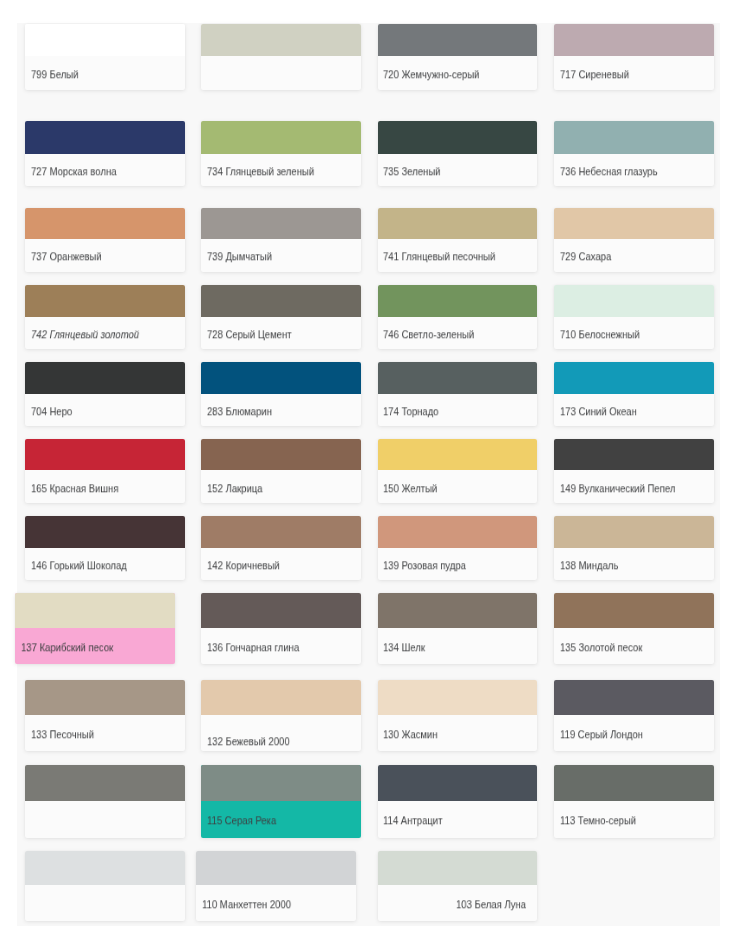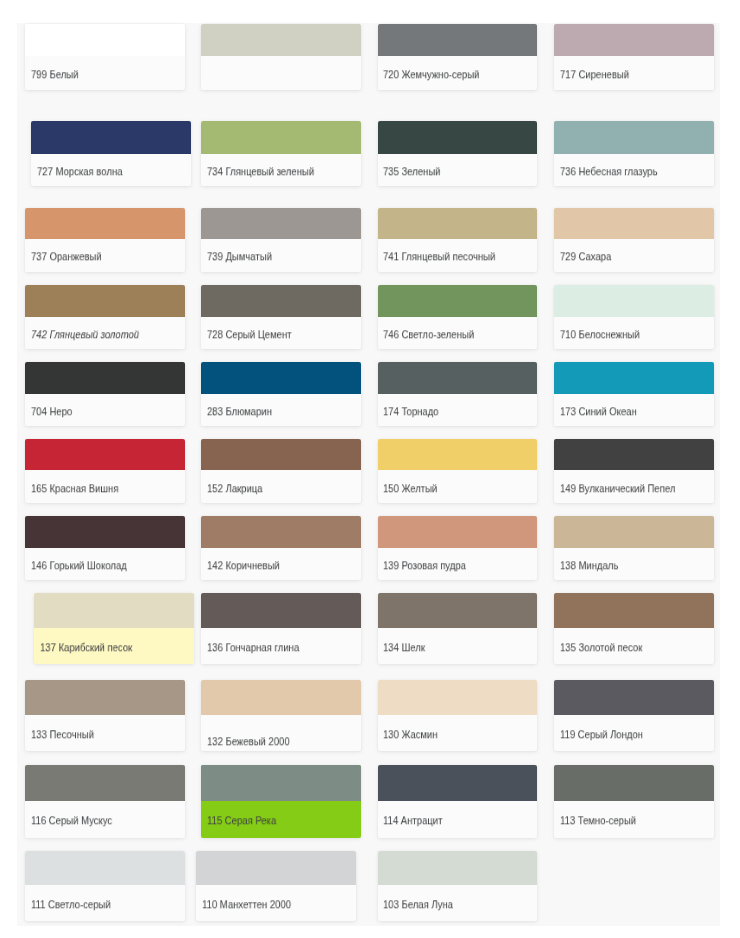--- a/index.html
+++ b/index.html
@@ -48,21 +48,21 @@
       <div class="card-label-row" style="top: 32.4px;">
         <span>720 Жемчужно-серый</span>
       </div>
     </div>
     <div class="card" style="left: 553.8px; top: 23.8px; width: 159.8px; height: 66.1px; background: rgb(251, 251, 251);">
       <div class="swatch" style="height: 32.4px; background: rgb(189, 170, 176);"></div>
       <div class="card-label-row" style="top: 32.4px;">
         <span>717 Сиреневый</span>
       </div>
     </div>
-    <div class="card" style="left: 24.9px; top: 121px; width: 159.8px; height: 65px; background: rgb(251, 251, 251); margin-left: 6px;">
+    <div class="card" style="left: 24.9px; top: 121px; width: 159.8px; height: 65px; background: rgb(251, 251, 251);">
       <div class="swatch" style="height: 32.9px; background: rgb(43, 57, 105);"></div>
       <div class="card-label-row" style="top: 32.9px;">
         <span>727 Морская волна</span>
       </div>
     </div>
     <div class="card" style="left: 201.2px; top: 121px; width: 159.8px; height: 65px; background: rgb(251, 251, 251);">
       <div class="swatch" style="height: 32.9px; background: rgb(164, 186, 114);"></div>
       <div class="card-label-row" style="top: 32.9px;">
         <span>734 Глянцевый зеленый</span>
       </div>
@@ -192,21 +192,21 @@
       <div class="card-label-row" style="top: 31.5px; align-items: center;">
         <span>139 Розовая пудра</span>
       </div>
     </div>
     <div class="card" style="left: 553.8px; top: 516.3px; width: 159.8px; height: 63.4px; background: rgb(251, 251, 251);">
       <div class="swatch" style="height: 31.5px; background: rgb(203, 182, 151);"></div>
       <div class="card-label-row" style="top: 31.5px;">
         <span>138 Миндаль</span>
       </div>
     </div>
-    <div class="card" style="left: 34px; top: 593.2px; width: 159.8px; height: 71.2px; background: #fef9c3;">
+    <div class="card" style="left: 15px; top: 593.2px; width: 159.8px; height: 71.2px; background: #f9a8d4;">
       <div class="swatch" style="height: 34.7px; background: rgb(226, 220, 195);"></div>
       <div class="card-label-row" style="top: 34.7px;">
         <span>137 Карибский песок</span>
       </div>
     </div>
     <div class="card" style="left: 201.2px; top: 593.2px; width: 159.8px; height: 71.2px; background: rgb(251, 251, 251);">
       <div class="swatch" style="height: 34.7px; background: rgb(100, 90, 88);"></div>
       <div class="card-label-row" style="top: 34.7px;">
         <span>136 Гончарная глина</span>
       </div>
@@ -242,53 +242,47 @@
       </div>
     </div>
     <div class="card" style="left: 553.8px; top: 679.5px; width: 159.8px; height: 71.4px; background: rgb(251, 251, 251);">
       <div class="swatch" style="height: 35.3px; background: rgb(91, 90, 97);"></div>
       <div class="card-label-row" style="top: 35.3px;">
         <span>119 Серый Лондон</span>
       </div>
     </div>
     <div class="card" style="left: 24.9px; top: 765.2px; width: 159.8px; height: 72.7px; background: rgb(251, 251, 251);">
       <div class="swatch" style="height: 35.6px; background: rgb(122, 122, 117);"></div>
-      <div class="card-label-row" style="top: 35.6px;">
-        <span>116 Серый Мускус</span>
-      </div>
-    </div>
-    <div class="card" style="left: 201.2px; top: 765.2px; width: 159.8px; height: 72.7px; background: #84cc16;">
+    </div>
+    <div class="card" style="left: 201.2px; top: 765.2px; width: 159.8px; height: 72.7px; background: #14b8a6;">
       <div class="swatch" style="height: 35.6px; background: rgb(126, 140, 134);"></div>
       <div class="card-label-row" style="top: 35.6px;">
         <span>115 Серая Река</span>
       </div>
     </div>
     <div class="card" style="left: 377.5px; top: 765.2px; width: 159.8px; height: 72.7px; background: rgb(251, 251, 251);">
       <div class="swatch" style="height: 35.6px; background: rgb(74, 81, 90);"></div>
       <div class="card-label-row" style="top: 35.6px;">
         <span>114 Антрацит</span>
       </div>
     </div>
     <div class="card" style="left: 553.8px; top: 765.2px; width: 159.8px; height: 72.7px; background: rgb(251, 251, 251);">
       <div class="swatch" style="height: 35.6px; background: rgb(104, 109, 104);"></div>
       <div class="card-label-row" style="top: 35.6px;">
         <span>113 Темно-серый</span>
       </div>
     </div>
     <div class="card" style="left: 24.9px; top: 850.5px; width: 159.8px; height: 70.8px; background: rgb(251, 251, 251);">
       <div class="swatch" style="height: 34.4px; background: rgb(221, 224, 225);"></div>
-      <div class="card-label-row" style="top: 34.4px;">
-        <span>111 Светло-серый</span>
-      </div>
     </div>
     <div class="card" style="left: 196px; top: 850.5px; width: 159.8px; height: 70.8px; background: rgb(251, 251, 251);">
       <div class="swatch" style="height: 34.4px; background: rgb(210, 212, 214);"></div>
       <div class="card-label-row" style="top: 34.4px;">
         <span>110 Манхеттен 2000</span>
       </div>
     </div>
     <div class="card" style="left: 377.5px; top: 850.5px; width: 159.8px; height: 70.8px; background: rgb(251, 251, 251);">
       <div class="swatch" style="height: 34.4px; background: rgb(212, 219, 211);"></div>
-      <div class="card-label-row" style="top: 34.4px;">
+      <div class="card-label-row" style="top: 34.4px; justify-content: flex-end;">
         <span>103 Белая Луна</span>
       </div>
     </div>
 </div>
 
 </body></html>

